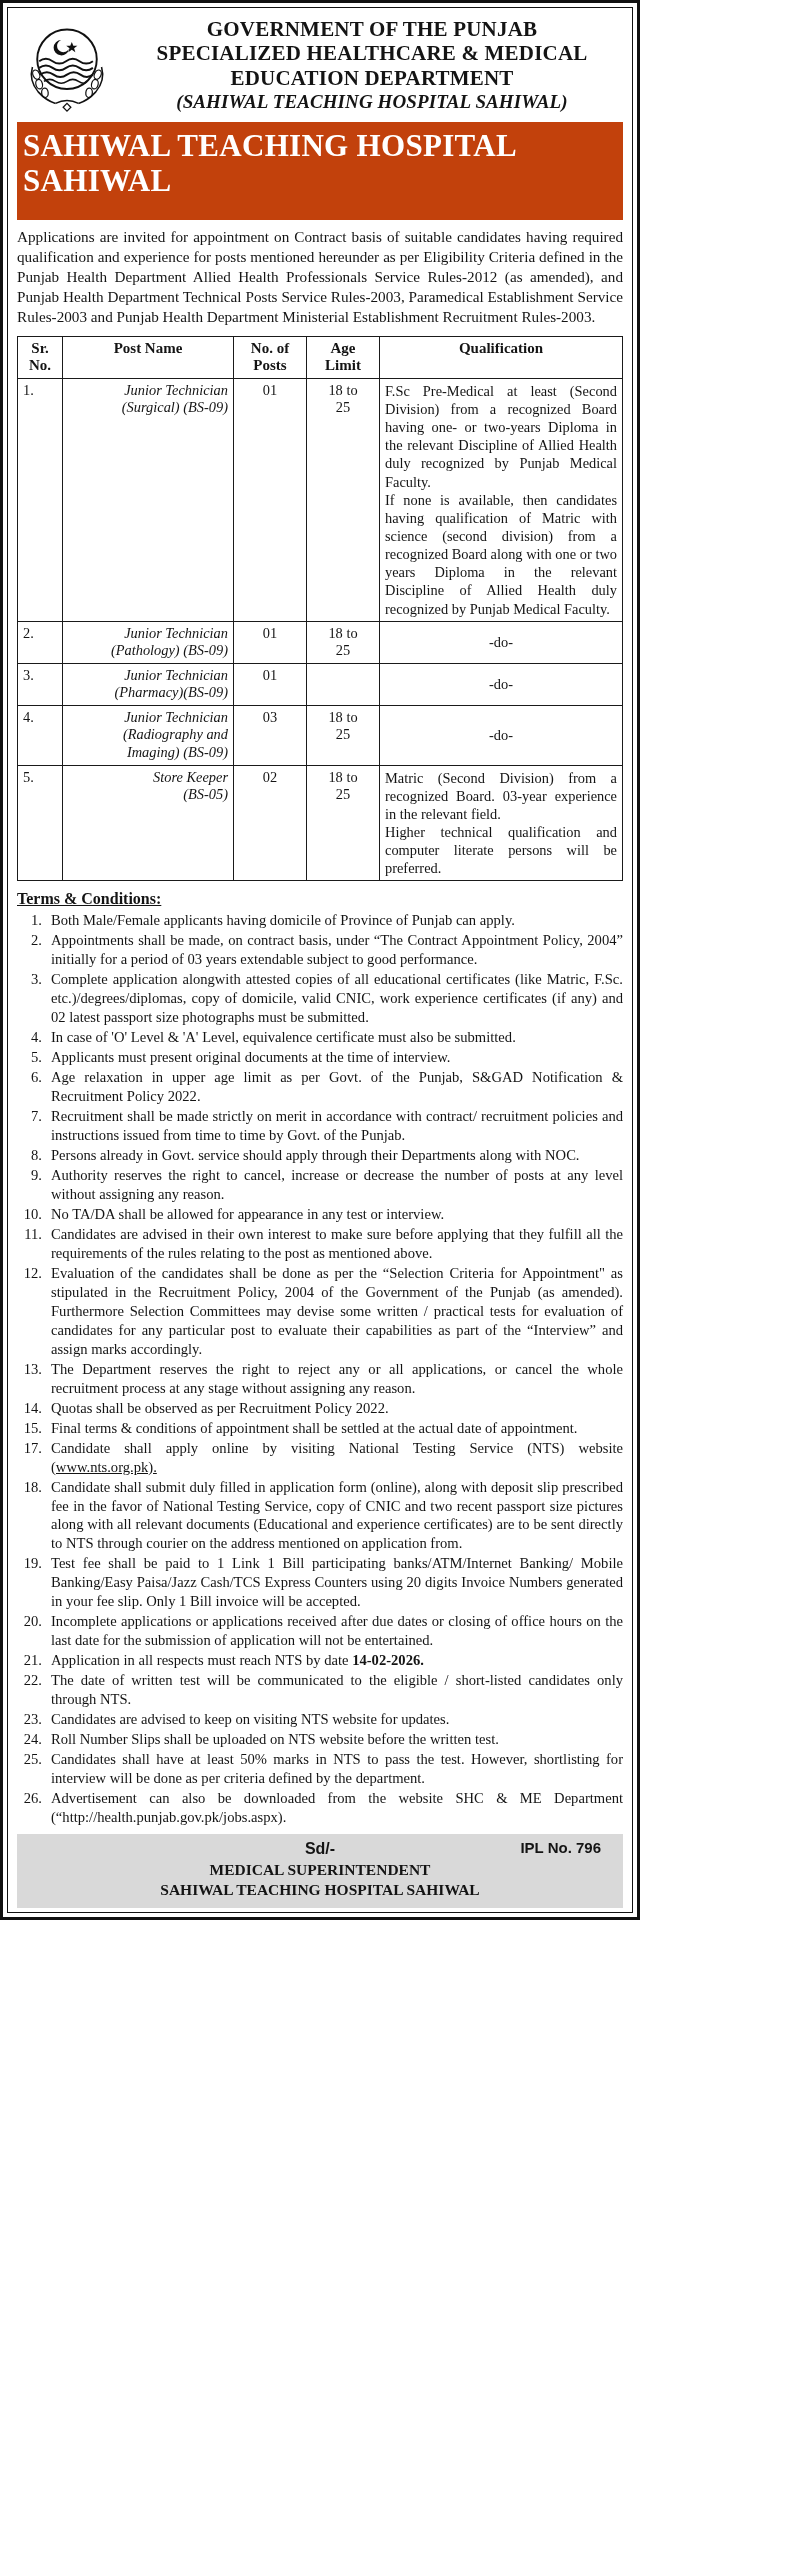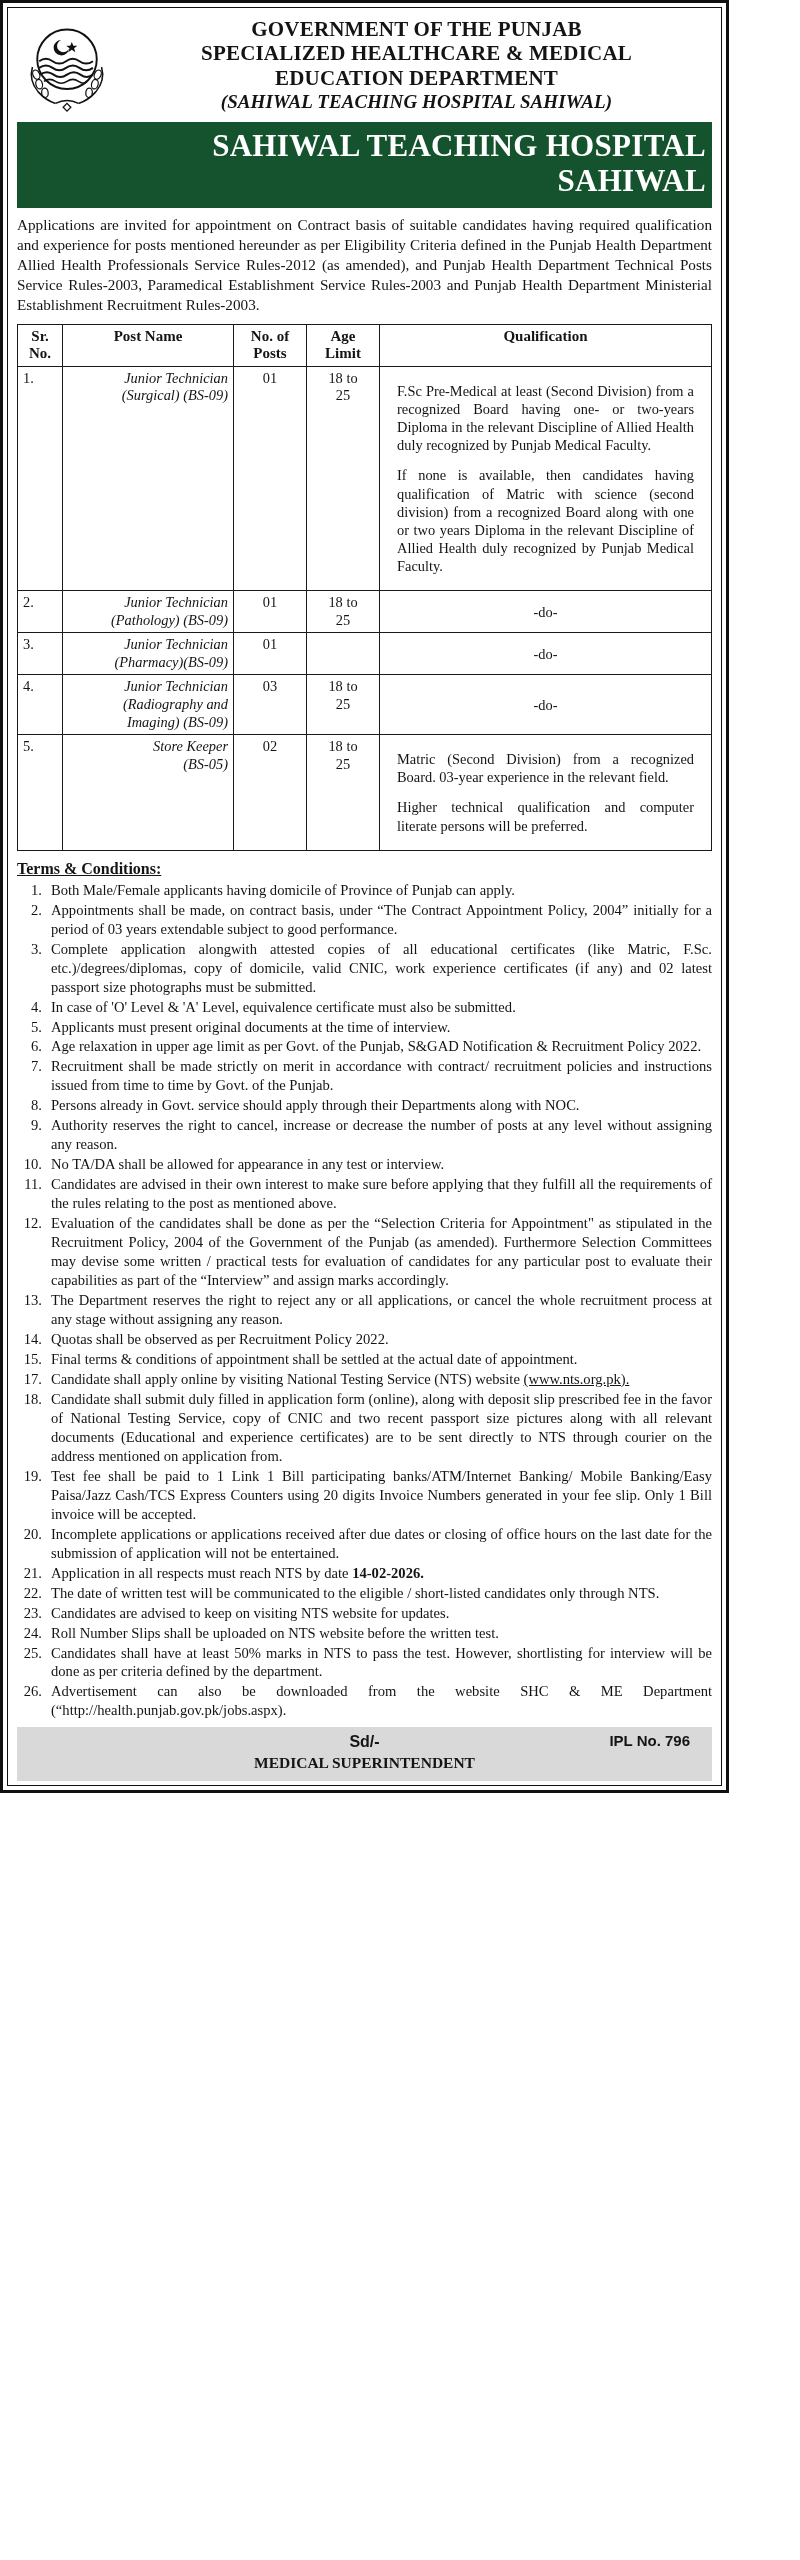--- a/index.html
+++ b/index.html
@@ -6,21 +6,21 @@
     margin: 0;
     padding: 0;
     background: #ffffff;
   }
   body {
     width: 800px;
     font-family: "Liberation Serif", "DejaVu Serif", serif;
     color: #141414;
   }
   .page {
-    width: 729px;
+    width: 640px;
     box-sizing: border-box;
     border: 3px solid #111111;
     padding: 0;
     background: #ffffff;
     position: relative;
   }
   .inner-rule {
     position: absolute;
     top: 4px; left: 4px; right: 4px; bottom: 4px;
     border: 1px solid #111111;
@@ -52,27 +52,27 @@
     font-weight: bold;
     line-height: 1.16;
   }
   .head-titles .l1 { font-size: 21px; letter-spacing: .2px; }
   .head-titles .l2 { font-size: 21px; letter-spacing: .2px; }
   .head-titles .l3 { font-size: 21px; letter-spacing: .2px; }
   .head-titles .l4 { font-size: 19px; letter-spacing: .1px; margin-top: 1px; font-style: italic; }
 
   
   .banner {
-    background: #14532d;
+    background: #c2410c;
     color: #ffffff;
-    text-align: right;
+    text-align: left;
     font-weight: bold;
     font-size: 31px;
     line-height: 1.12;
-    padding: 7px 6px 9px 6px;
+    padding: 7px 6px 21px 6px;
     margin: 7px 2px 0 2px;
     letter-spacing: .3px;
   }
 
   
   .intro {
     text-align: justify;
     text-align-last: left;
     font-size: 15.2px;
     line-height: 1.33;
@@ -103,21 +103,21 @@
   td.c-post { width: 160px; text-align: right; line-height: 1.22; font-style: italic; }
   td.c-posts { width: 62px; text-align: center; }
   td.c-age { width: 62px; text-align: center; line-height: 1.22; }
   td.c-qual {
     text-align: justify;
     text-align-last: left;
     line-height: 1.26;
   }
   td.c-qual.center { text-align: center; text-align-last: center; vertical-align: middle; }
   td.mid { vertical-align: middle; }
-  .qual-p { margin: 12px; }
+  .qual-p { margin: 0; }
   .qual-p + .qual-p { margin-top: 0px; }
 
   
   .terms-head {
     font-weight: bold;
     font-size: 16px;
     text-decoration: underline;
     margin: 9px 2px 3px 2px;
     font-family: "Liberation Serif", "DejaVu Serif", serif;
   }
@@ -425,16 +425,17 @@
       <li>
           <span class="num">26.</span>
           <span class="txt">Advertisement can also be downloaded from the website SHC &amp; ME Department (“http://health.punjab.gov.pk/jobs.aspx).</span>
         </li>
     </ol>
 
     <div class="footer">
       <div class="ipl">IPL No. 796</div>
       <div class="sd">Sd/-</div>
       <div class="role">MEDICAL SUPERINTENDENT</div>
+      <div class="org">SAHIWAL TEACHING HOSPITAL SAHIWAL</div>
     </div>
 
   </div>
 </div>
 
 </body></html>

